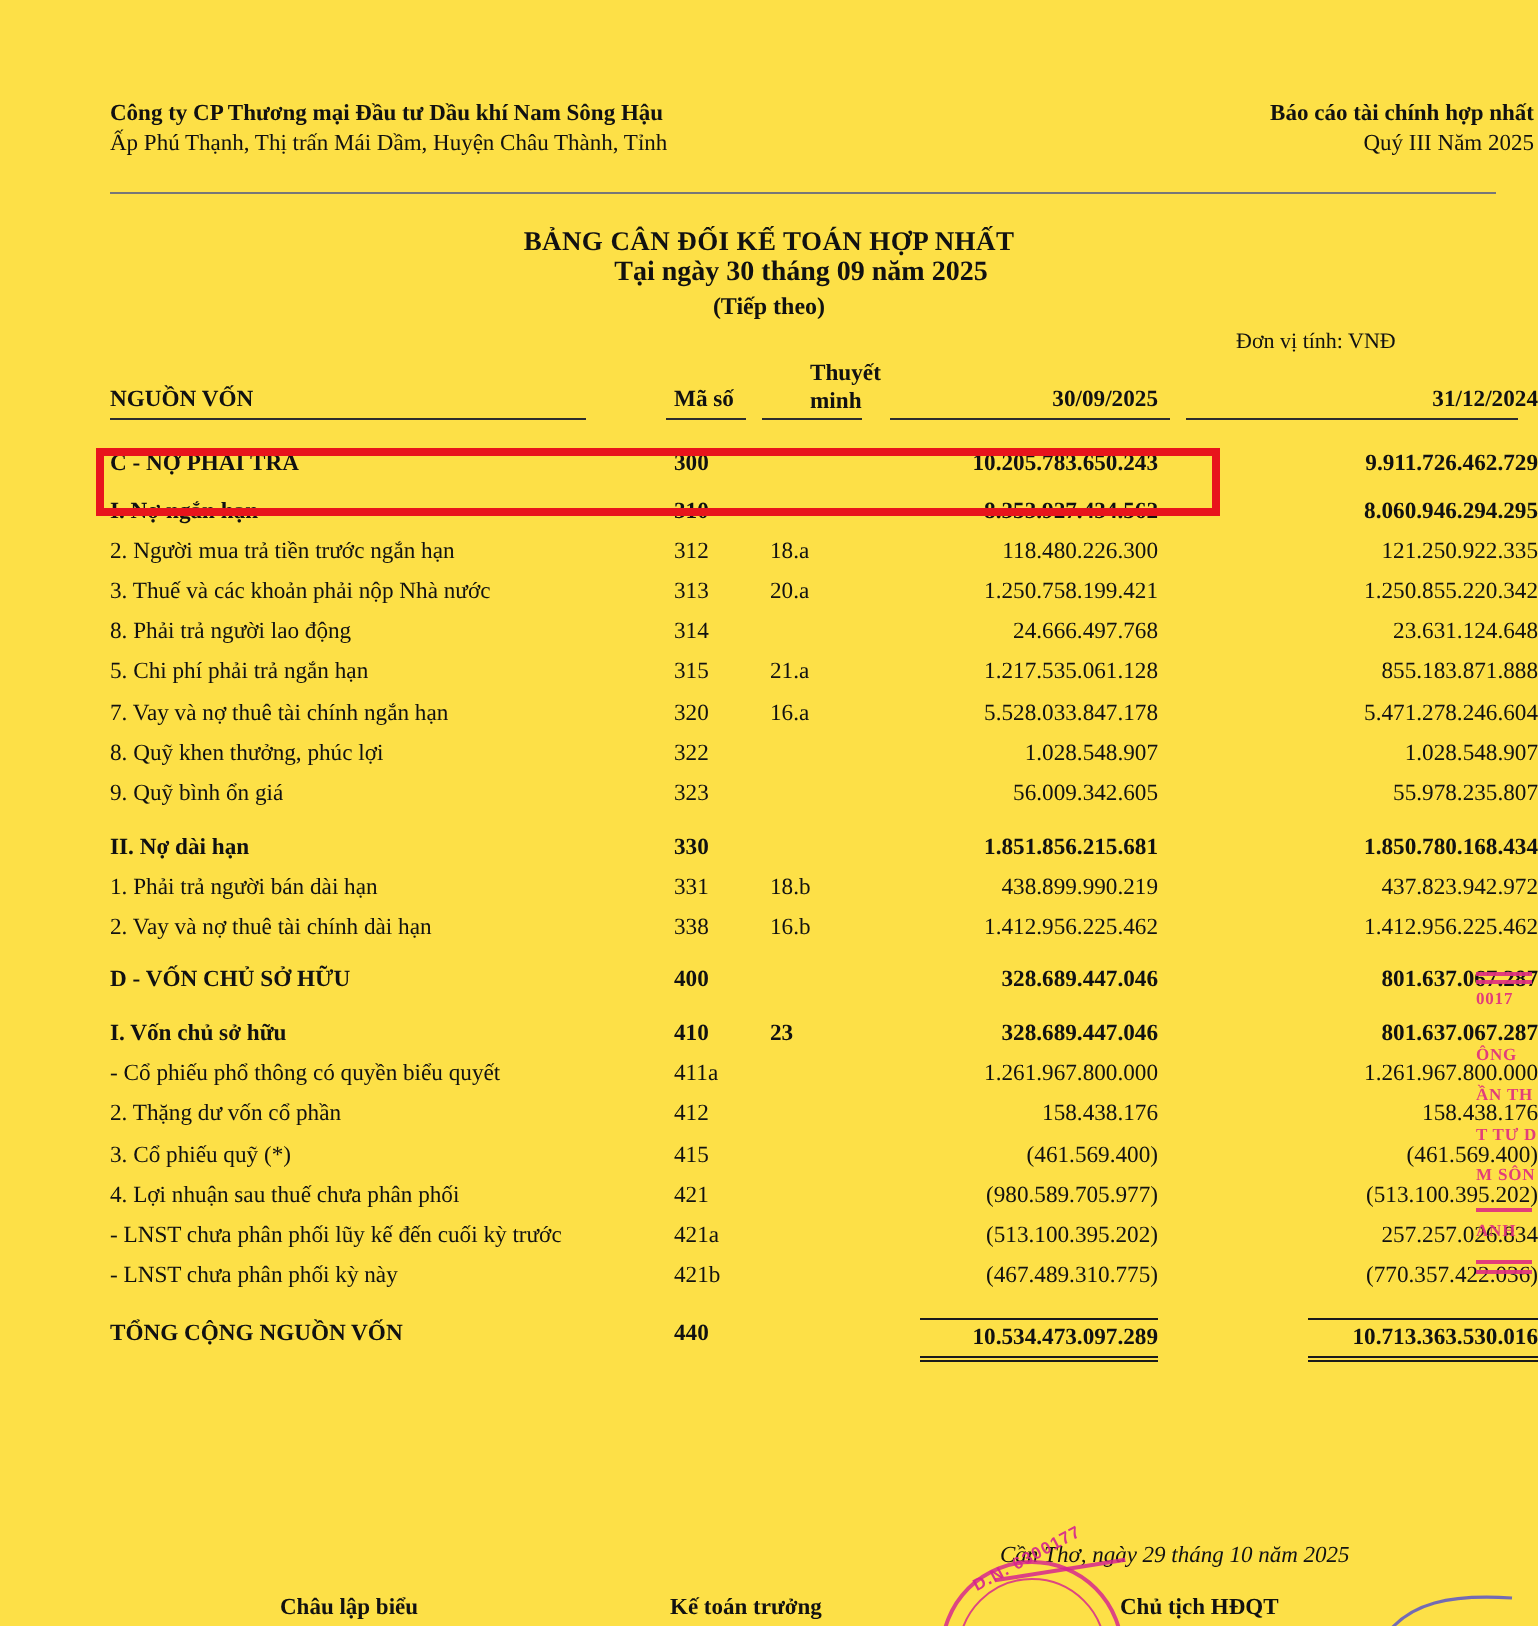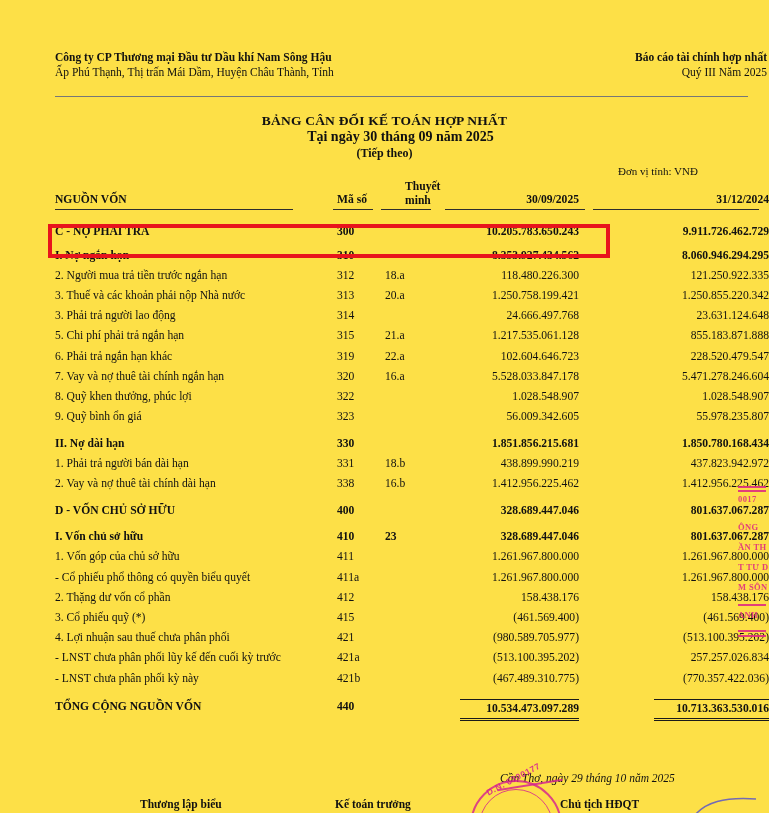--- a/index.html
+++ b/index.html
@@ -301,39 +301,32 @@
           <td class="c-prev">121.250.922.335</td>
         </tr>
         <tr class="row">
           <td class="c-label">3. Thuế và các khoản phải nộp Nhà nước</td>
           <td class="c-code">313</td>
           <td class="c-note">20.a</td>
           <td class="c-cur">1.250.758.199.421</td>
           <td class="c-prev">1.250.855.220.342</td>
         </tr>
         <tr class="row">
-          <td class="c-label">3. Phải trả người lao động</td>
+          <td class="c-label">8. Phải trả người lao động</td>
           <td class="c-code">314</td>
           <td class="c-note"></td>
           <td class="c-cur">24.666.497.768</td>
           <td class="c-prev">23.631.124.648</td>
         </tr>
         <tr class="row">
           <td class="c-label">5. Chi phí phải trả ngắn hạn</td>
           <td class="c-code">315</td>
           <td class="c-note">21.a</td>
           <td class="c-cur">1.217.535.061.128</td>
           <td class="c-prev">855.183.871.888</td>
-        </tr>
-        <tr class="row">
-          <td class="c-label">6. Phải trả ngắn hạn khác</td>
-          <td class="c-code">319</td>
-          <td class="c-note">22.a</td>
-          <td class="c-cur">102.604.646.723</td>
-          <td class="c-prev">228.520.479.547</td>
         </tr>
         <tr class="row">
           <td class="c-label">7. Vay và nợ thuê tài chính ngắn hạn</td>
           <td class="c-code">320</td>
           <td class="c-note">16.a</td>
           <td class="c-cur">5.528.033.847.178</td>
           <td class="c-prev">5.471.278.246.604</td>
         </tr>
         <tr class="row">
           <td class="c-label">8. Quỹ khen thưởng, phúc lợi</td>
@@ -378,27 +371,20 @@
           <td class="c-prev">801.637.067.287</td>
         </tr>
         <tr class="row bold gap-above">
           <td class="c-label">I. Vốn chủ sở hữu</td>
           <td class="c-code">410</td>
           <td class="c-note">23</td>
           <td class="c-cur">328.689.447.046</td>
           <td class="c-prev">801.637.067.287</td>
         </tr>
         <tr class="row">
-          <td class="c-label">1. Vốn góp của chủ sở hữu</td>
-          <td class="c-code">411</td>
-          <td class="c-note"></td>
-          <td class="c-cur">1.261.967.800.000</td>
-          <td class="c-prev">1.261.967.800.000</td>
-        </tr>
-        <tr class="row">
           <td class="c-label">- Cổ phiếu phổ thông có quyền biểu quyết</td>
           <td class="c-code">411a</td>
           <td class="c-note"></td>
           <td class="c-cur">1.261.967.800.000</td>
           <td class="c-prev">1.261.967.800.000</td>
         </tr>
         <tr class="row">
           <td class="c-label">2. Thặng dư vốn cổ phần</td>
           <td class="c-code">412</td>
           <td class="c-note"></td>
@@ -440,21 +426,21 @@
           <td class="c-cur"><span class="dbl-under">10.534.473.097.289</span></td>
           <td class="c-prev"><span class="dbl-under">10.713.363.530.016</span></td>
         </tr>
       </tbody>
   </table>
 
   <div class="redbox"></div>
 
   <div class="sign-date">Cần Thơ, ngày 29 tháng 10 năm 2025</div>
   <div class="sign-labels">
-    <div class="s1">Thương lập biểu</div>
+    <div class="s1">Châu lập biểu</div>
     <div class="s2">Kế toán trưởng</div>
     <div class="s3">Chủ tịch HĐQT</div>
   </div>
 
   <div class="stamp-round"></div>
   <div class="stamp-arc">D.N. 6300177</div>
   <div class="stamp-strike"></div>
   <svg class="stamp-swoosh" viewBox="0 0 70 26">
     <path d="M2 24 C 14 6, 36 2, 66 4" stroke="#5a56c8" stroke-width="1.6" fill="none" opacity="0.85"></path>
   </svg>

